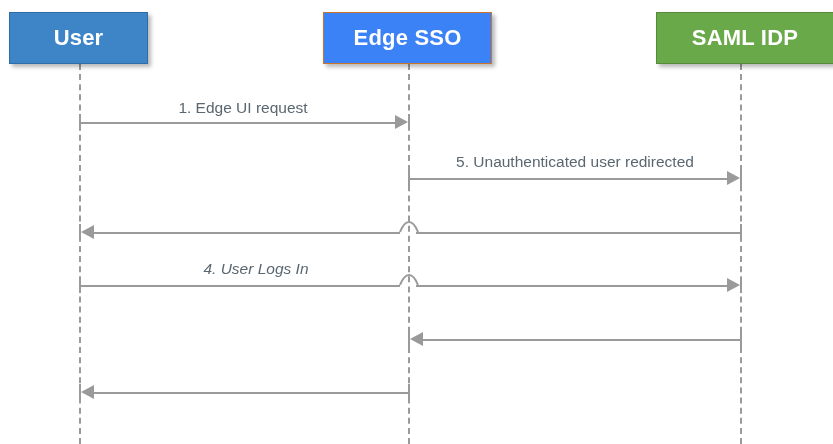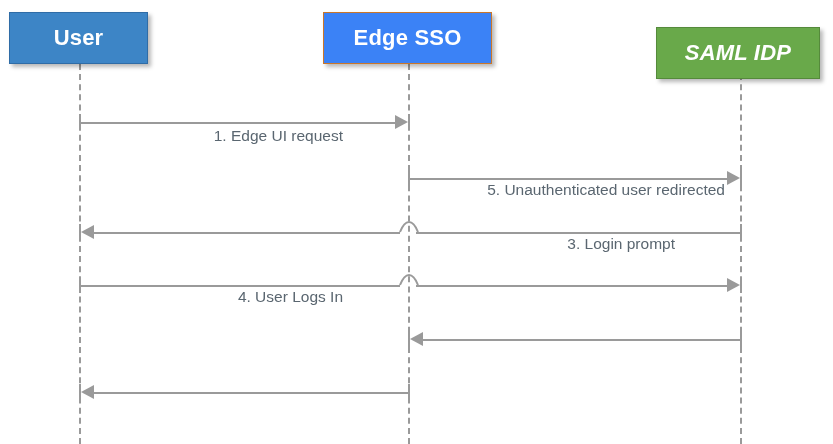--- a/index.html
+++ b/index.html
@@ -32,23 +32,22 @@
   .lifeline {
     position: absolute;
     width: 0;
     border-left: 2px dashed #9a9a9a;
   }
   .msg-label {
     position: absolute;
     color: #5a6670;
     font-size: 15.5px;
     white-space: nowrap;
-    text-align: right;
+    text-align: center;
     line-height: 1;
-    margin-top: 28px;
   }
   .msg-line {
     position: absolute;
     height: 0;
     border-top: 2px solid #9a9a9a;
   }
   .msg-vert {
     position: absolute;
     width: 0;
     border-left: 2px solid #9a9a9a;
@@ -86,47 +85,46 @@
   <div class="lifeline" style="left:79px; top:64px; height:380px;"></div>
   <div class="lifeline" style="left:408px; top:64px; height:380px;"></div>
   <div class="lifeline" style="left:740px; top:64px; height:380px;"></div>
 
   <div class="actor-box" style="left:9px; top:12px; width:139px; height:52px; background:#3d85c6; border-color:#2f6ca6;">
     <span>User</span>
   </div>
   <div class="actor-box" style="left:323px; top:12px; width:169px; height:52px; background:#3b82f6; border-color:#c9762a;">
     <span>Edge SSO</span>
   </div>
-  <div class="actor-box" style="left:656px; top:27px; width:164px; height:52px; background:#69a94a; border-color:#558a3b;font-style:italic;">
+  <div class="actor-box" style="left:656px; top:12px; width:178px; height:52px; background:#69a94a; border-color:#558a3b;">
     <span>SAML IDP</span>
   </div>
 
   <div class="msg-label" style="left:143px; top:100px; width:200px;">1. Edge UI request</div>
   <div class="msg-vert" style="left:79px; top:114px; height:16px;"></div>
   <div class="msg-line" style="left:79px; top:122px; width:316px;"></div>
   <div class="arrowhead right" style="left:395px; top:115px;"></div>
   <div class="msg-vert" style="left:408px; top:114px; height:16px;"></div>
 
   <div class="msg-label" style="left:425px; top:154px; width:300px;">5. Unauthenticated user redirected</div>
   <div class="msg-vert" style="left:408px; top:170px; height:16px;"></div>
   <div class="msg-line" style="left:408px; top:178px; width:319px;"></div>
   <div class="arrowhead right" style="left:727px; top:171px;"></div>
   <div class="msg-vert" style="left:740px; top:170px; height:16px;"></div>
 
-  <div class="msg-label" style="left:475px; top:208px; width:200px;">3. Login prompt</div>
   <div class="msg-vert" style="left:79px; top:224px; height:16px;"></div>
   <div class="arrowhead left" style="left:81px; top:225px;"></div>
   <div class="msg-line" style="left:94px; top:232px; width:306px;"></div>
   <svg class="jump-arc" style="left:400px; top:222px; width:18px; height:20px;" viewBox="0 0 18 20">
     <path d="M 0 10 Q 4 0 9 0 Q 14 0 18 10"></path>
   </svg>
   <div class="msg-line" style="left:416px; top:232px; width:324px;"></div>
   <div class="msg-vert" style="left:740px; top:224px; height:16px;"></div>
 
-  <div class="msg-label" style="left:143px; top:261px; width:200px;">4. User Logs In</div>
+  <div class="msg-label" style="left:156px; top:261px; width:200px;font-style:italic;">4. User Logs In</div>
   <div class="msg-vert" style="left:79px; top:277px; height:16px;"></div>
   <div class="msg-line" style="left:79px; top:285px; width:321px;"></div>
   <svg class="jump-arc" style="left:400px; top:275px; width:18px; height:20px;" viewBox="0 0 18 20">
     <path d="M 0 10 Q 4 0 9 0 Q 14 0 18 10"></path>
   </svg>
   <div class="msg-line" style="left:416px; top:285px; width:311px;"></div>
   <div class="arrowhead right" style="left:727px; top:278px;"></div>
   <div class="msg-vert" style="left:740px; top:277px; height:16px;"></div>
 
   <div class="msg-vert" style="left:408px; top:331px; height:16px;"></div>

